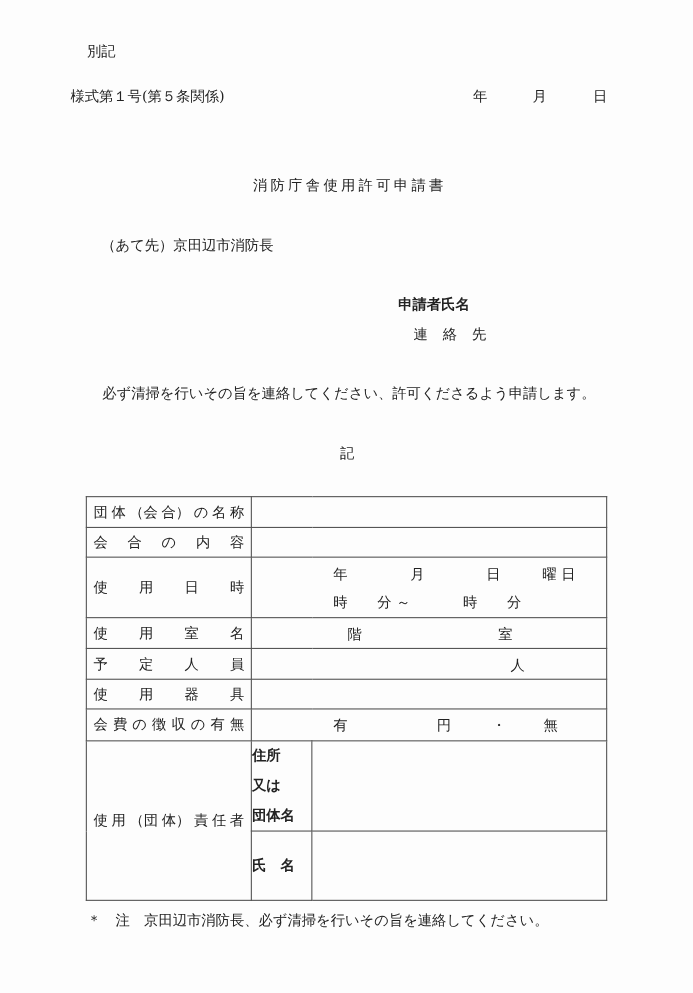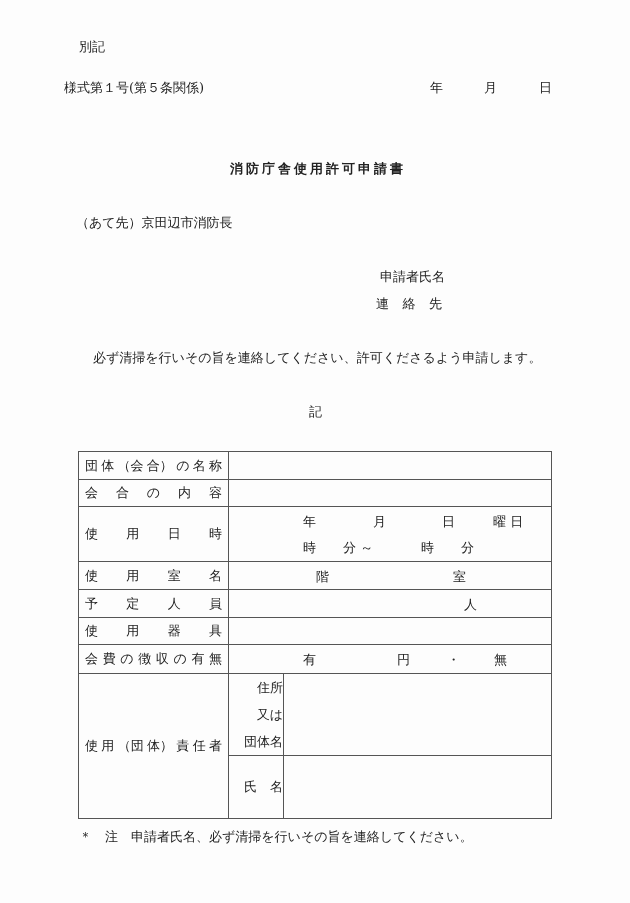--- a/index.html
+++ b/index.html
@@ -5,35 +5,35 @@
     html, body { margin: 0; padding: 0; background: #fdfdfd; }
     body { width: 630px; height: 903px; position: relative; overflow: hidden;
       font-family: "DejaVu Serif", "Liberation Serif", serif; color: #222; font-size: 13px; }
     .abs { position: absolute; white-space: nowrap; }
     .spread { display: flex; justify-content: space-between; }
     table.form { position: absolute; left: 78px; top: 451px; width: 474px;
       border-collapse: collapse; table-layout: fixed; }
     table.form td { border: 1px solid #555; padding: 0; vertical-align: middle; font-size: 13px; }
     .lbl { padding: 0 6px !important; }
     .lbl .spread span { display: inline-block; }
-    .center { text-align: right; }
+    .center { text-align: left; font-weight: bold; }
   </style>
 </head>
 <body>
 
 <div class="abs" style="left:79px;top:38px;">別記</div>
 <div class="abs" style="left:64px;top:79px;">様式第１号(第５条関係)</div>
 <div class="abs" style="left:430px;top:79px;">年</div>
 <div class="abs" style="left:484px;top:79px;">月</div>
 <div class="abs" style="left:539px;top:79px;">日</div>
 
-<div class="abs" style="left:230px;top:160px;letter-spacing:3px;font-weight:bold;">消防庁舎使用許可申請書</div>
-<div class="abs" style="left:76px;top:214px;text-align:center;">（あて先）京田辺市消防長</div>
+<div class="abs" style="left:230px;top:160px;letter-spacing:3px;">消防庁舎使用許可申請書</div>
+<div class="abs" style="left:92px;top:214px;text-align:center;">（あて先）京田辺市消防長</div>
 
-<div class="abs" style="left:380px;top:268px;">申請者氏名</div>
+<div class="abs" style="left:362px;top:268px;font-weight:bold;">申請者氏名</div>
 <div class="abs spread" style="left:376px;top:295px;width:66px;">
   <span>連</span>
   <span>絡</span>
   <span>先</span>
 </div>
 
 <div class="abs" style="left:93px;top:349px;">必ず清掃を行いその旨を連絡してください、許可くださるよう申請します。</div>
 <div class="abs" style="left:309px;top:403px;">記</div>
 
 <table class="form">
@@ -174,13 +174,13 @@
     </td>
     <td></td>
   </tr>
   <tr style="height:63px">
     <td class="center">氏　名</td>
     <td></td>
   </tr>
 </tbody>
   </table>
 
-<div class="abs" style="left:79px;top:828px;">＊　注　申請者氏名、必ず清掃を行いその旨を連絡してください。</div>
+<div class="abs" style="left:79px;top:828px;">＊　注　京田辺市消防長、必ず清掃を行いその旨を連絡してください。</div>
 
 </body></html>

